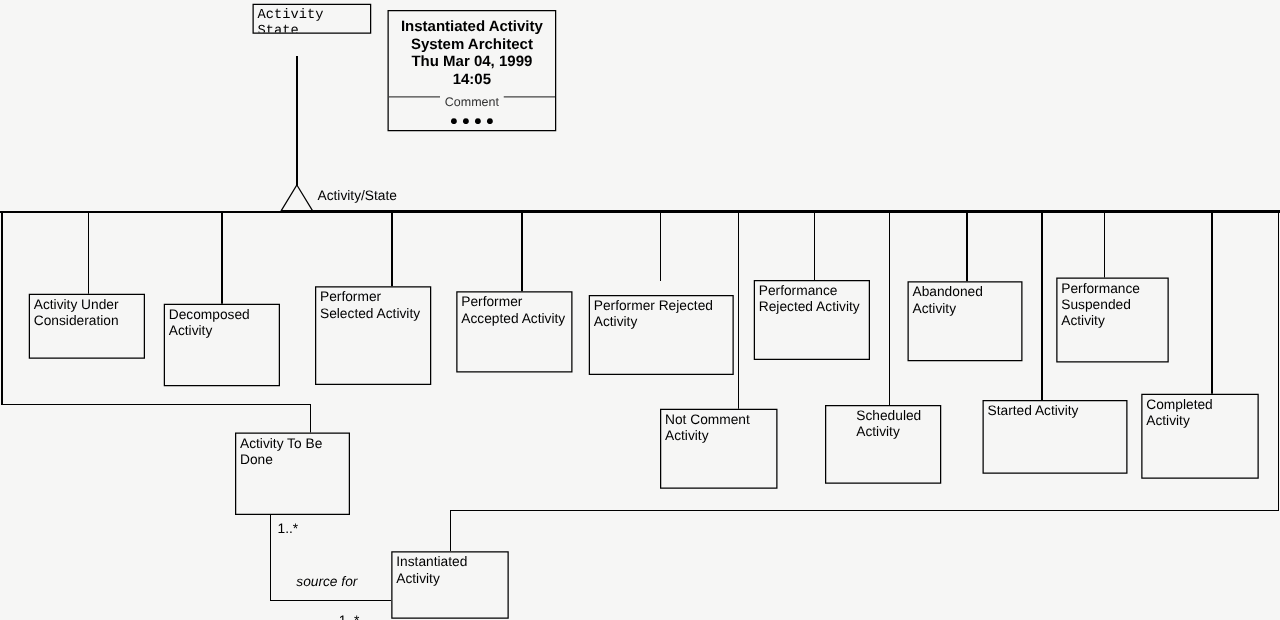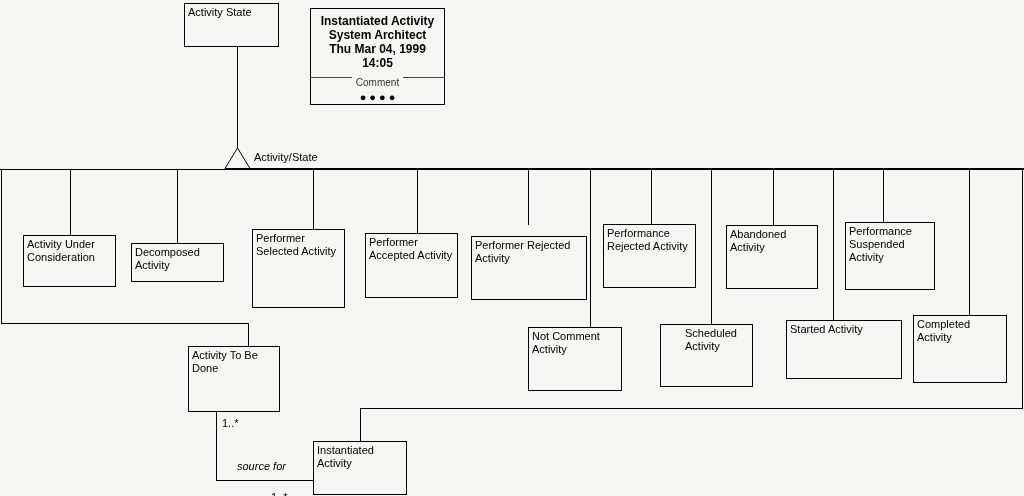--- a/index.html
+++ b/index.html
@@ -73,41 +73,41 @@
     <line x1="1022.5" y1="169" x2="1022.5" y2="409"></line>
     <line x1="360" y1="408.5" x2="1023" y2="408.5"></line>
     <line x1="360.5" y1="408" x2="360.5" y2="441"></line>
 
     <line x1="216.5" y1="411" x2="216.5" y2="480"></line>
     <line x1="216" y1="480.5" x2="313" y2="480.5"></line>
 
     <polygon points="237.5,148 250,168.5 225,168.5" fill="#f6f6f5" shape-rendering="auto"></polygon>
   </svg>
 
-  <div class="box" style="left:184px;top:3px;width:95px;height:44px;">Activity State</div>
+  <div class="box" style="left:202px;top:3px;width:95px;height:24px;font-family:Liberation Mono, monospace;">Activity State</div>
 
   <div id="title-block">
     <div class="tb-lines">
       <div class="tb-line">Instantiated Activity</div>
       <div class="tb-line">System Architect</div>
       <div class="tb-line">Thu Mar 04, 1999</div>
       <div class="tb-line">14:05</div>
     </div>
     <div class="tb-divider">
       <span class="rule"></span>
       <span class="tb-comment">Comment</span>
       <span class="rule"></span>
     </div>
     <div class="tb-dots">●●●●</div>
   </div>
 
   <span class="lbl" style="left:254px;top:151px;">Activity/State</span>
 
   <div class="box" style="left:23px;top:235px;width:93px;height:52px;">Activity Under Consideration</div>
-  <div class="box" style="left:131px;top:243px;width:93px;height:39px;">Decomposed Activity</div>
+  <div class="box" style="left:131px;top:243px;width:93px;height:66px;">Decomposed Activity</div>
   <div class="box" style="left:252px;top:229px;width:93px;height:79px;">Performer Selected Activity</div>
   <div class="box" style="left:365px;top:233px;width:93px;height:65px;">Performer Accepted Activity</div>
   <div class="box" style="left:471px;top:236px;width:116px;height:64px;">Performer Rejected Activity</div>
   <div class="box" style="left:603px;top:224px;width:93px;height:64px;">Performance Rejected Activity</div>
   <div class="box" style="left:726px;top:225px;width:92px;height:64px;">Abandoned Activity</div>
   <div class="box" style="left:845px;top:222px;width:90px;height:68px;">Performance Suspended Activity</div>
 
   <div class="box" style="left:528px;top:327px;width:94px;height:64px;">Not Comment Activity</div>
   <div class="box" style="left:660px;top:324px;width:93px;height:63px;padding-left:24px;">Scheduled Activity</div>
   <div class="box" style="left:786px;top:320px;width:116px;height:59px;">Started Activity</div>

